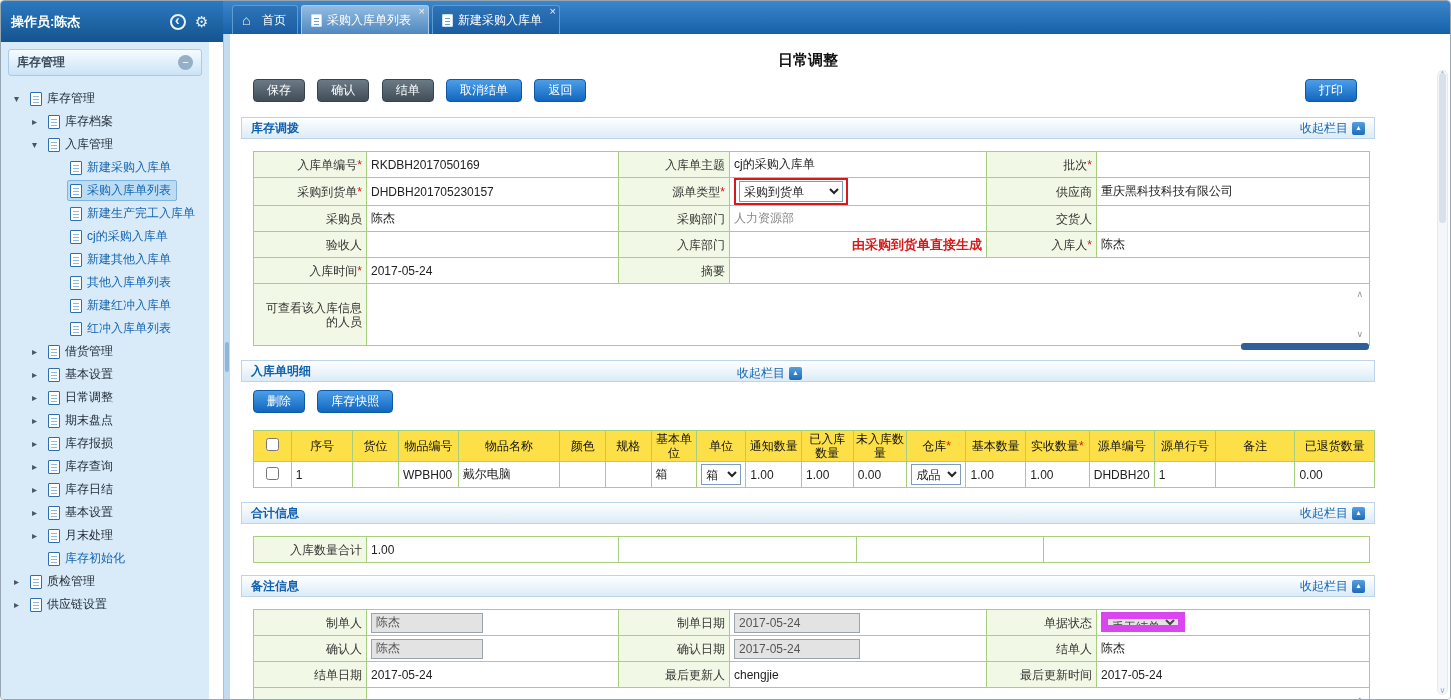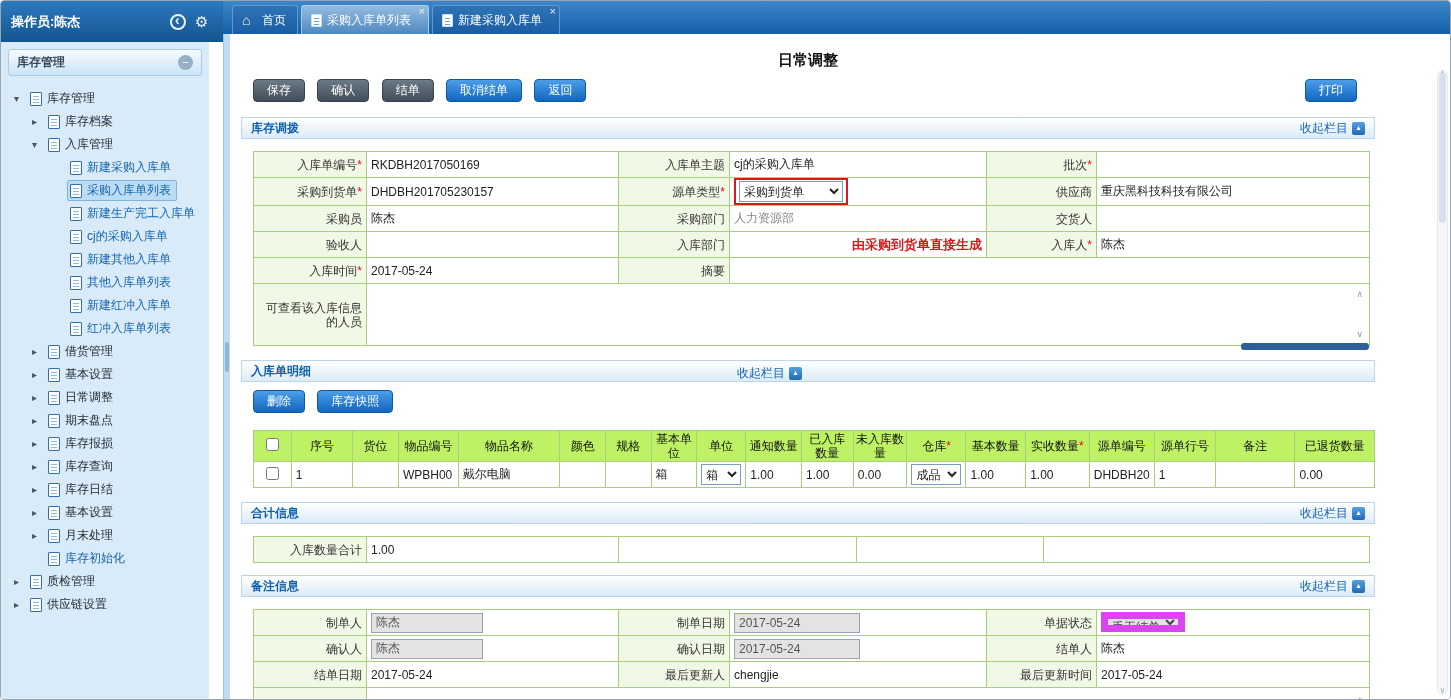--- a/index.html
+++ b/index.html
@@ -74,21 +74,21 @@
   .sec-hd .st { color:#1060B0; font-weight:bold; }
   .collapse { display:flex; align-items:center; gap:4px; color:#1464B4; cursor:pointer; font-size:12px; }
   .collapse.right { margin-left:auto; }
   .collapse.center { position:absolute; left:495px; top:4px; }
   .cicon { width:13px; height:13px; border-radius:2px; background:linear-gradient(#55A0E0,#1E6AB8); color:#fff; font-size:8px; line-height:12px; text-align:center; }
   .cicon::before { content:"\25B4"; }
 
   table.grid { table-layout:fixed; border-collapse:collapse; margin:12px 0 0 12px; background:#fff; }
   table.grid td, table.grid th { border:1px solid #A8CF7E; font-size:12px; padding:0 4px; height:26px; overflow:hidden; white-space:nowrap; }
   table.grid td.lbl { background:#F1F8E5; text-align:right; color:#333; white-space:normal; line-height:14px; }
-  table.grid th { background:#bef264; font-weight:normal; text-align:center; white-space:normal; line-height:14px; padding:1px 2px; color:#111; }
+  table.grid th { background:#fde047; font-weight:normal; text-align:center; white-space:normal; line-height:14px; padding:1px 2px; color:#111; }
   .req { color:#E11111; }
   .gray { color:#888; }
 
   select.sel { height:21px; font-size:12px; font-family:inherit; border:1px solid #7F9DB9; background:#fff; color:#222; }
   .redbox { display:inline-block; border:2px solid #D61A1A; padding:1px 3px; }
   .red-note { color:#D61A1A; font-weight:bold; font-size:13px; }
   .notec { text-align:right; }
 
   .viewers-cell { position:relative; }
   .scroll-arrows { position:absolute; right:6px; top:6px; bottom:6px; display:flex; flex-direction:column; justify-content:space-between; color:#8899AA; font-size:9px; line-height:9px; }

